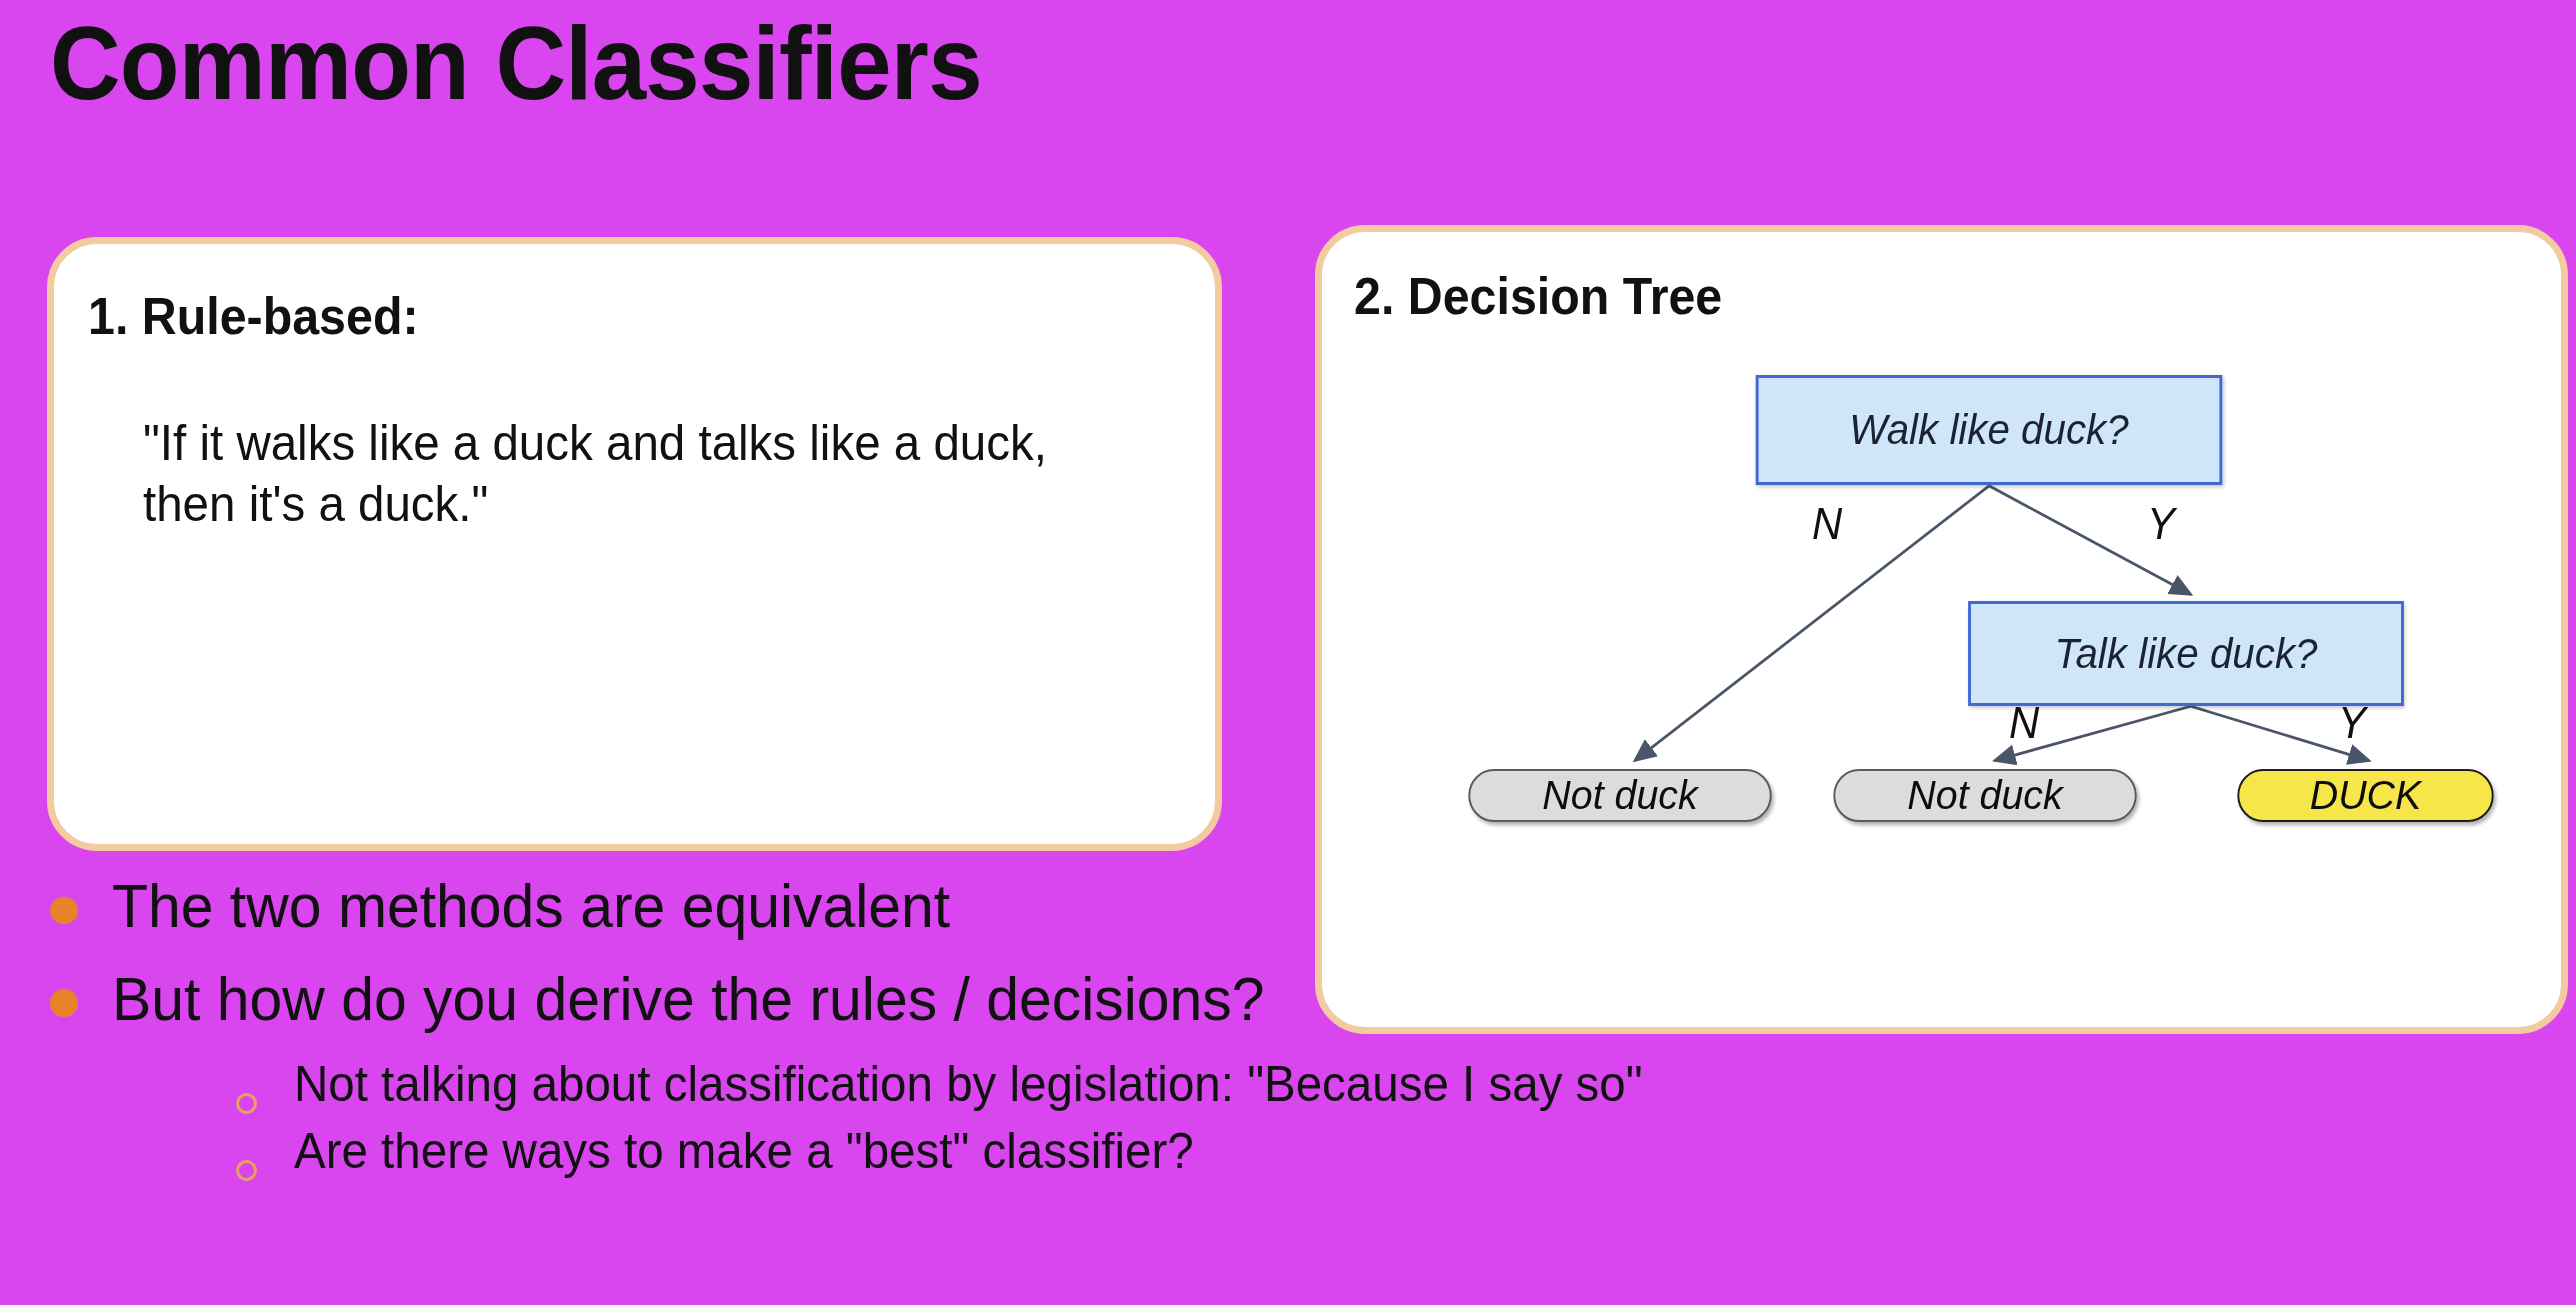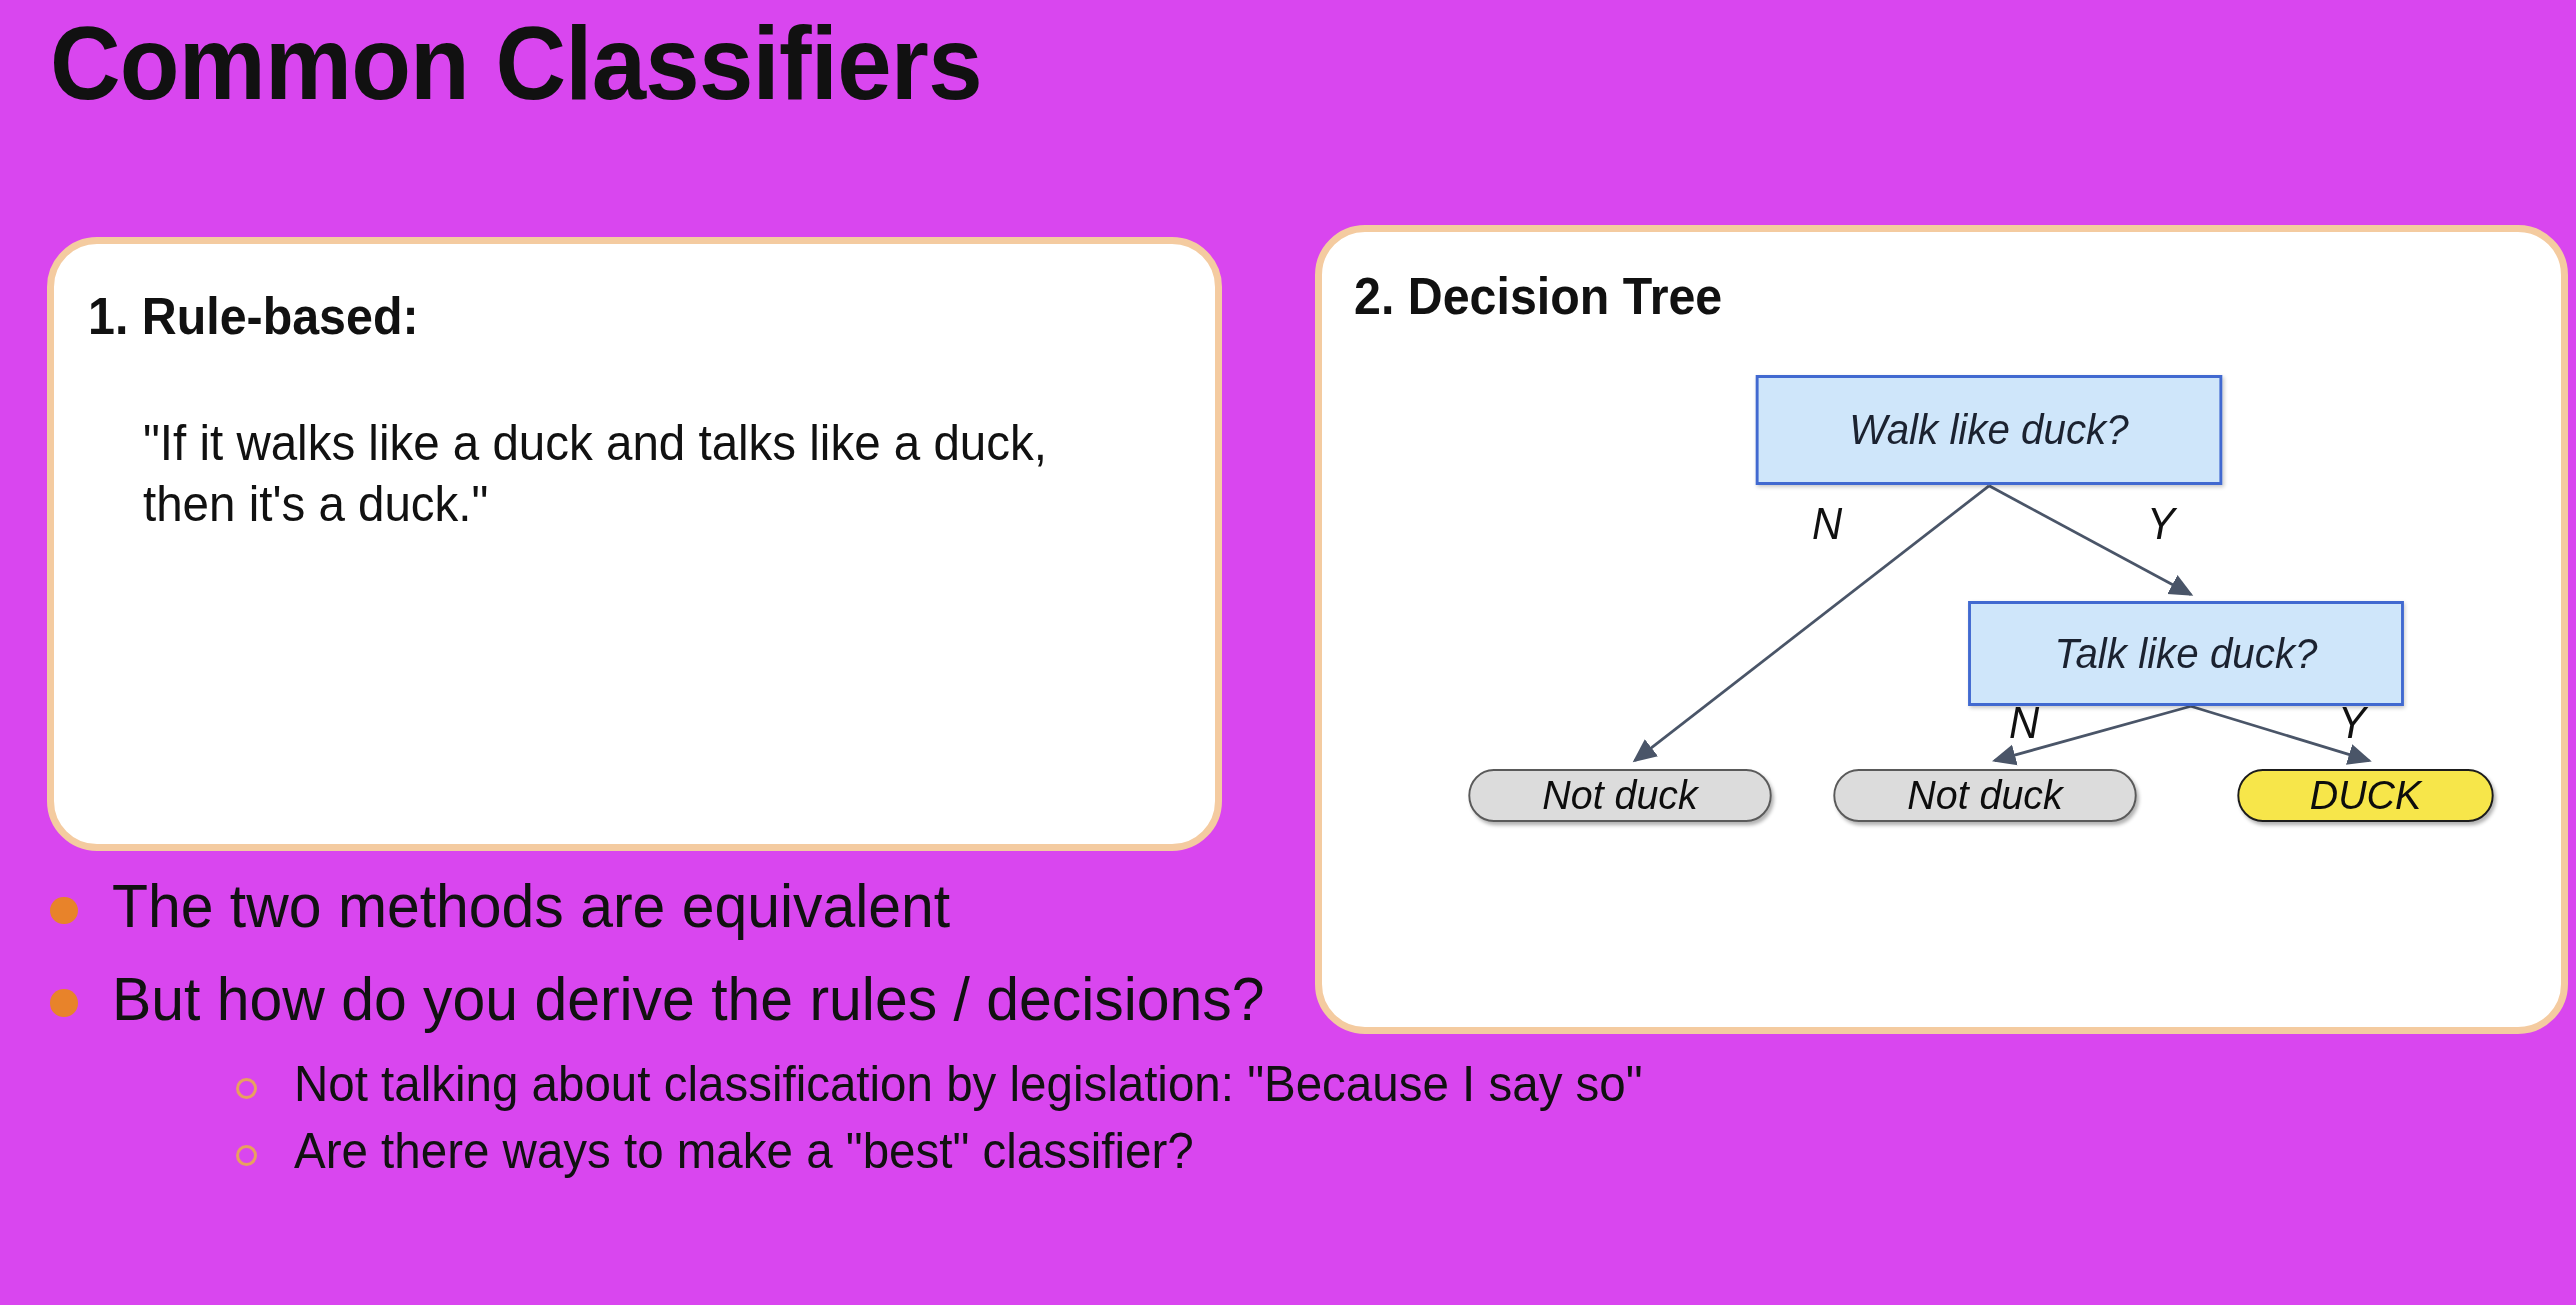--- a/index.html
+++ b/index.html
@@ -90,21 +90,21 @@
   .bullet-row{position:relative;display:flex;align-items:flex-start;}
   .bullet-l1{margin-bottom:19.5px;padding-left:0;}
   .bullet-l1 .marker{
     width:27.6px;height:27.6px;border-radius:50%;
     background:#E8832A;flex:0 0 27.6px;margin-top:27.6px;margin-right:34px;
   }
   .bullet-l1 .btext{
     font-size:62px;line-height:1.18;color:#111;font-weight:400;
     transform:scaleX(0.95);transform-origin:left top;white-space:nowrap;
   }
-  .bullet-l2{margin-left:186px;margin-bottom:6.5px;}
+  .bullet-l2{margin-left:186px;margin-bottom:6.5px;align-items:flex-end;}
   .bullet-l2 .marker{
     width:21px;height:21px;border-radius:50%;
     background:transparent;border:3.2px solid #E8A060;box-sizing:border-box;
     flex:0 0 21px;margin-top:24px;margin-right:37px;
   }
   .bullet-l2 .btext{
     font-size:50px;line-height:1.2;color:#111;font-weight:400;
     transform:scaleX(0.95);transform-origin:left top;white-space:nowrap;
   }
 </style>

